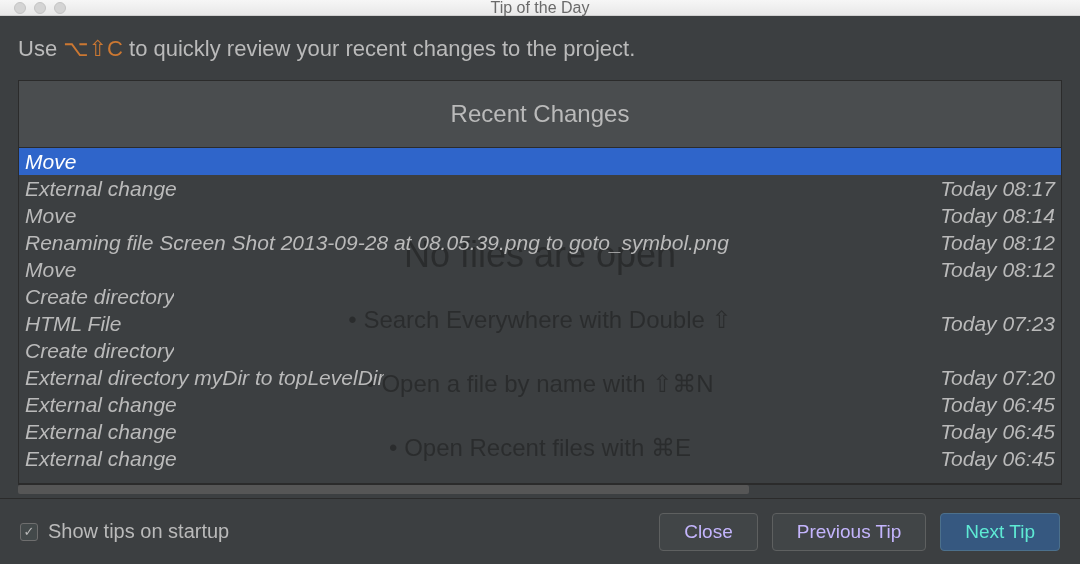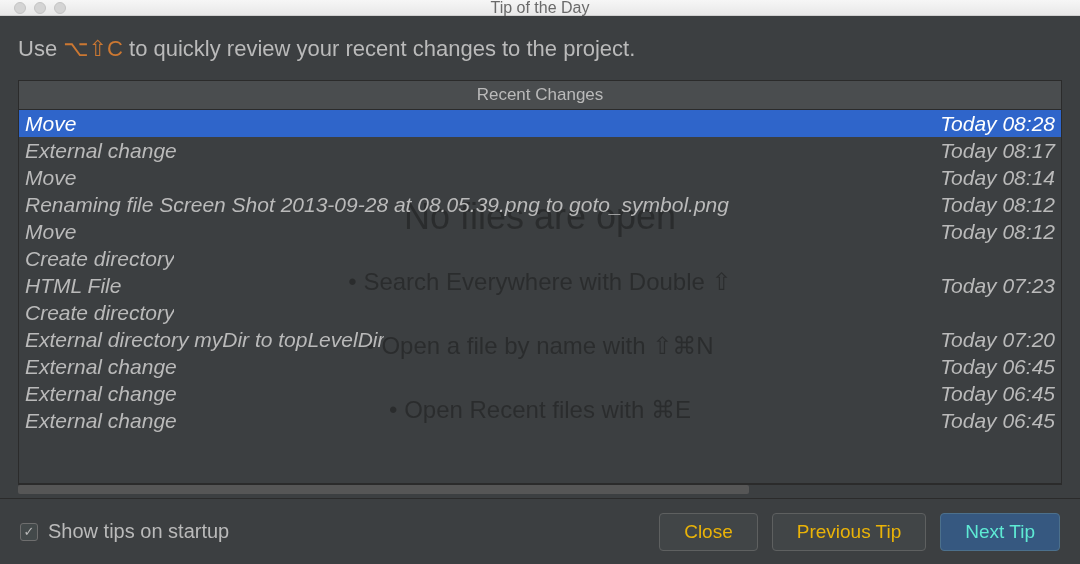--- a/index.html
+++ b/index.html
@@ -75,23 +75,23 @@
       display: flex;
       flex-direction: column;
       overflow: hidden;
       margin: 0 4px;
       position: relative;
     }
     .panel-header {
       background: #4a4d4f;
       border-bottom: 1px solid #2b2b2b;
       text-align: center;
-      padding: 4px 0;
-      color: #bababa;
-      font-size: 17px;
+      padding: 19px 0;
+      color: #bababa;
+      font-size: 24px;
       font-weight: 400;
     }
     .list {
       flex: 1;
       overflow: hidden;
       position: relative;
       background: #3c3f41;
     }
     .ghost-bg {
       position: absolute;
@@ -179,21 +179,21 @@
       background: #43494a;
       display: flex;
       align-items: center;
       justify-content: center;
       color: #bababa;
       font-size: 13px;
     }
     .btn {
       border: 1px solid #5e6060;
       background: #414547;
-      color: #eab308;
+      color: #c4b5fd;
       font-size: 19px;
       padding: 7px 24px;
       border-radius: 4px;
       margin-left: 14px;
       cursor: pointer;
       font-weight: 400;
     }
     .btn.primary {
       background: #365880;
       border-color: #4c708c;
@@ -222,21 +222,20 @@
       <div class="panel-header">Recent Changes</div>
       <div class="list" id="changes-list">
         <div class="ghost-bg">
           <div class="ghost-title">No files are open</div>
           <div class="ghost-line">• Search Everywhere with Double ⇧</div>
           <div class="ghost-line">• Open a file by name with ⇧⌘N</div>
           <div class="ghost-line">• Open Recent files with ⌘E</div>
         </div>
       <div class="list-row selected">
             <span class="label">Move</span>
-            <span class="time">Today 08:28</span>
           </div>
           <div class="list-row">
             <span class="label">External change</span>
             <span class="time">Today 08:17</span>
           </div>
           <div class="list-row">
             <span class="label">Move</span>
             <span class="time">Today 08:14</span>
           </div>
           <div class="list-row">

